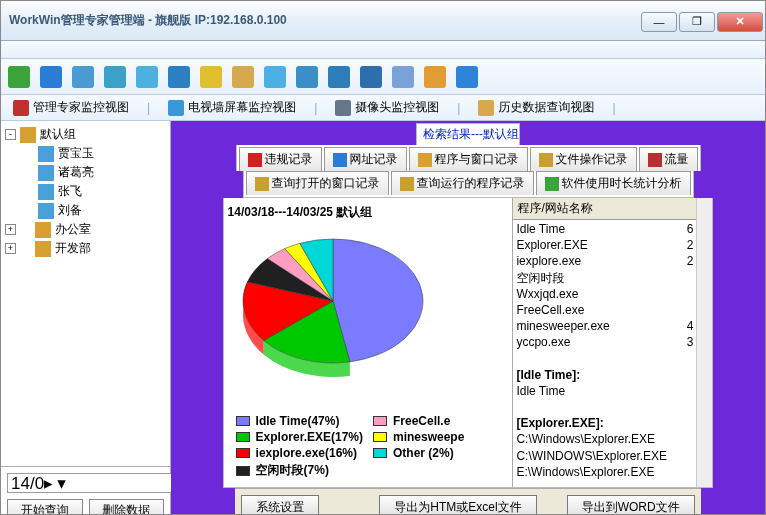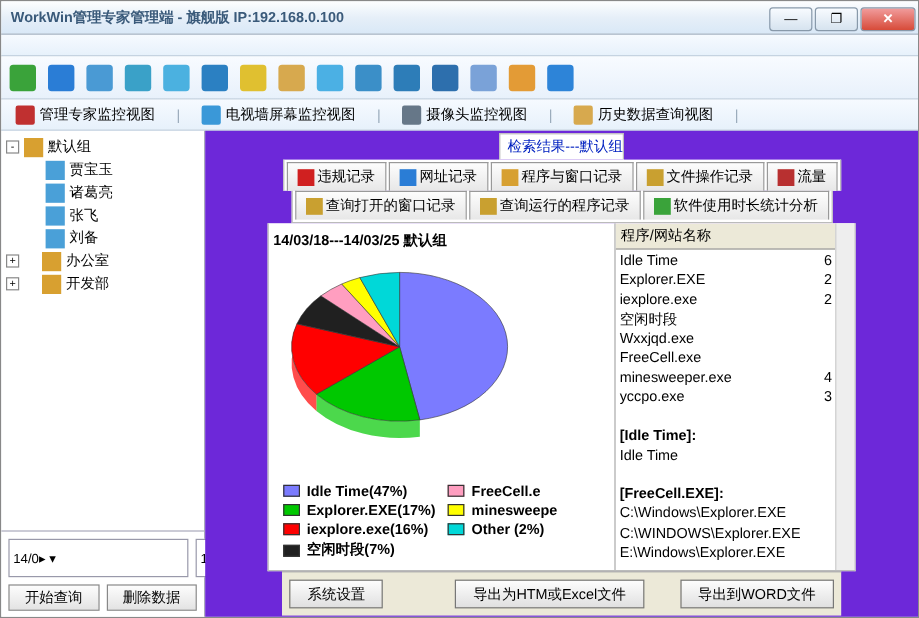--- a/index.html
+++ b/index.html
@@ -1,18 +1,18 @@
 <!DOCTYPE html>
 <html><head>
 <meta charset="utf-8">
 <style>
 * { box-sizing: border-box; margin: 0; padding: 0; font-family: "SimSun", "宋体", sans-serif; font-size: 12px; }
 body { background: #eef0f2; width: 766px; height: 515px; overflow: hidden; border: 1px solid #888; }
 
-.titlebar { height: 28px; background: linear-gradient(#fdfeff,#e6eff8,#d9e8f7); display: flex; align-items: center; border-bottom: 1px solid #9ab; }
+.titlebar { height: 40px; background: linear-gradient(#fdfeff,#e6eff8,#d9e8f7); display: flex; align-items: center; border-bottom: 1px solid #9ab; }
 .titlebar .title { padding-left: 8px; color: #3a5a7a; font-weight: bold; }
 .titlebar .winbtns { margin-left: auto; display: flex; }
 .winbtn { width: 36px; height: 20px; margin: 2px 2px 0 0; border: 1px solid #8899aa; border-radius: 3px; background: linear-gradient(#f8fbff,#d6e3ef); display: flex; align-items: center; justify-content: center; font-size: 11px; cursor: pointer; }
 .winbtn.close { background: linear-gradient(#f19c9c,#d74b39); color: #fff; width: 46px; font-weight: bold; }
 
 .menubar { height: 18px; background: linear-gradient(#f6faff,#e7f1fb); border-bottom: 1px solid #bcd; }
 
 .toolbar { height: 36px; background: linear-gradient(#f8fbff,#e8f1fb); display: flex; align-items: center; padding: 2px 4px; gap: 4px; border-bottom: 1px solid #bcd; }
 .tb-icon { width: 28px; height: 28px; border: 1px solid transparent; border-radius: 2px; display: flex; align-items: center; justify-content: center; cursor: pointer; }
 .tb-glyph { width: 22px; height: 22px; border-radius: 3px; }
@@ -23,21 +23,21 @@
 
 .main { display: flex; height: 406px; }
 .sidebar { width: 170px; border-right: 1px solid #aab; background: #fff; display: flex; flex-direction: column; }
 .tree { flex: 1; padding: 4px; overflow: auto; font-size: 12px; }
 .tree-item { display: flex; align-items: center; gap: 4px; padding: 1px 0; white-space: nowrap; }
 .tree-children { padding-left: 18px; }
 .exp { width: 11px; height: 11px; border: 1px solid #888; font-size: 9px; line-height: 9px; text-align: center; cursor: pointer; background:#fff; }
 .tree-ic { width: 16px; height: 16px; display:inline-block; }
 .sb-bottom { border-top: 1px solid #aab; padding: 6px; display: flex; flex-direction: column; gap: 6px; }
 .date-row { display: flex; gap: 6px; }
-.dateinp { flex:1; border: 1px solid #99a; height: 32px; font-size: 11px; padding: 0 3px; background: #fff; }
+.dateinp { flex:1; border: 1px solid #99a; height: 20px; font-size: 17px; padding: 0 3px; background: #fff; }
 .btn-row { display: flex; gap: 6px; }
 .pbtn { flex:1; height: 22px; border: 1px solid #888; background: linear-gradient(#fdfdfd,#e3e3e3); cursor: pointer; font-size: 12px; }
 
 .content { flex: 1; background: #6d28d9; display: flex; flex-direction: column; padding: 2px 4px; overflow:hidden;align-items:center; }
 .searchline { color: #0020c0; padding: 2px 0 2px 6px; background:#fff; border:1px solid #bbb; border-bottom:none; }
 .tabset { display: flex; gap: 2px; background:#fff; border:1px solid #bbb; border-top:none; border-bottom:none; padding:2px 2px 0 2px; }
 .tab { display: flex; align-items: center; gap: 3px; padding: 3px 8px; border: 1px solid #999; background: linear-gradient(#fdfdfd,#e7e7e7); cursor: pointer; font-size: 12px; border-bottom:none; white-space:nowrap; }
 .tab .ic { width: 14px; height: 14px; }
 .tabset2 { display:flex; gap:2px; background:#fff; border:1px solid #bbb; border-top:none; padding:0 2px 2px 2px; }
 
@@ -327,21 +327,21 @@
               <span>yccpo.exe</span>
               <span>3</span>
             </div>
             <div>&nbsp;</div>
             <div class="grp">[Idle Time]:</div>
             <div class="row">
               <span>Idle Time</span>
               <span></span>
             </div>
             <div>&nbsp;</div>
-            <div class="grp">[FreeCell.EXE]:</div>
+            <div class="grp">[Explorer.EXE]:</div>
             <div class="row">
               <span>C:\Windows\Explorer.EXE</span>
               <span></span>
             </div>
             <div class="row">
               <span>C:\WINDOWS\Explorer.EXE</span>
               <span></span>
             </div>
             <div class="row">
               <span>E:\Windows\Explorer.EXE</span>

